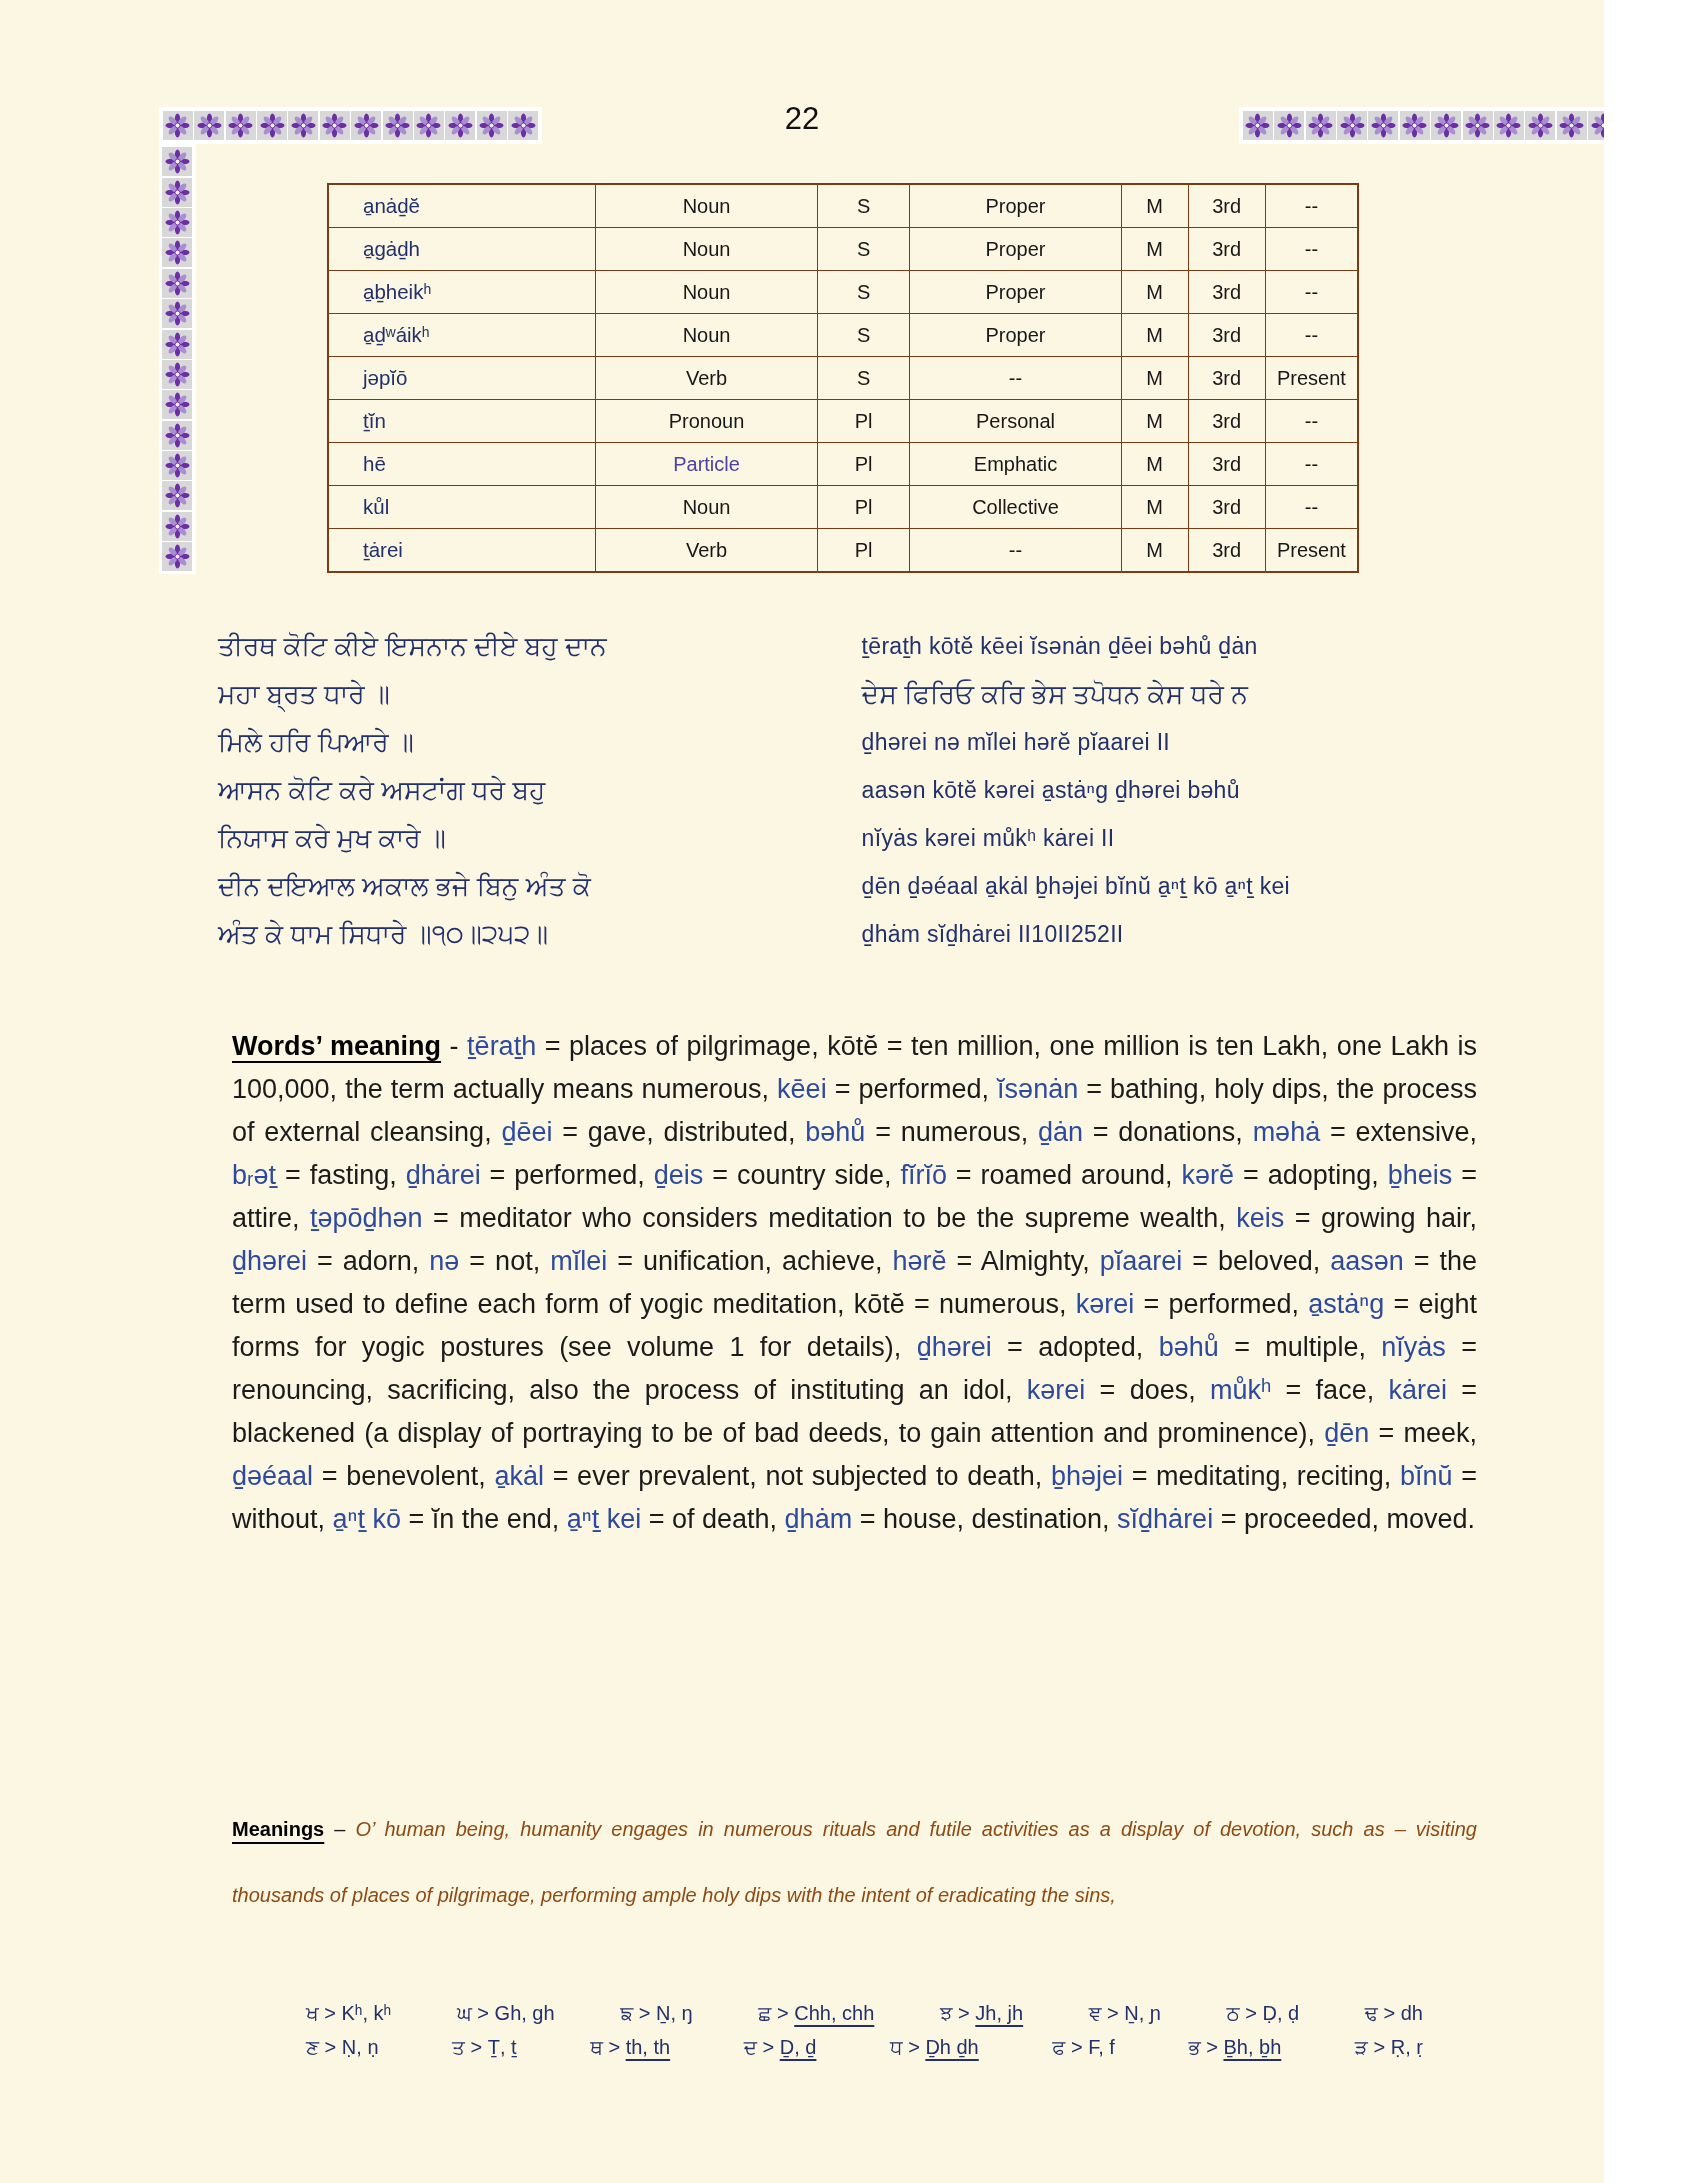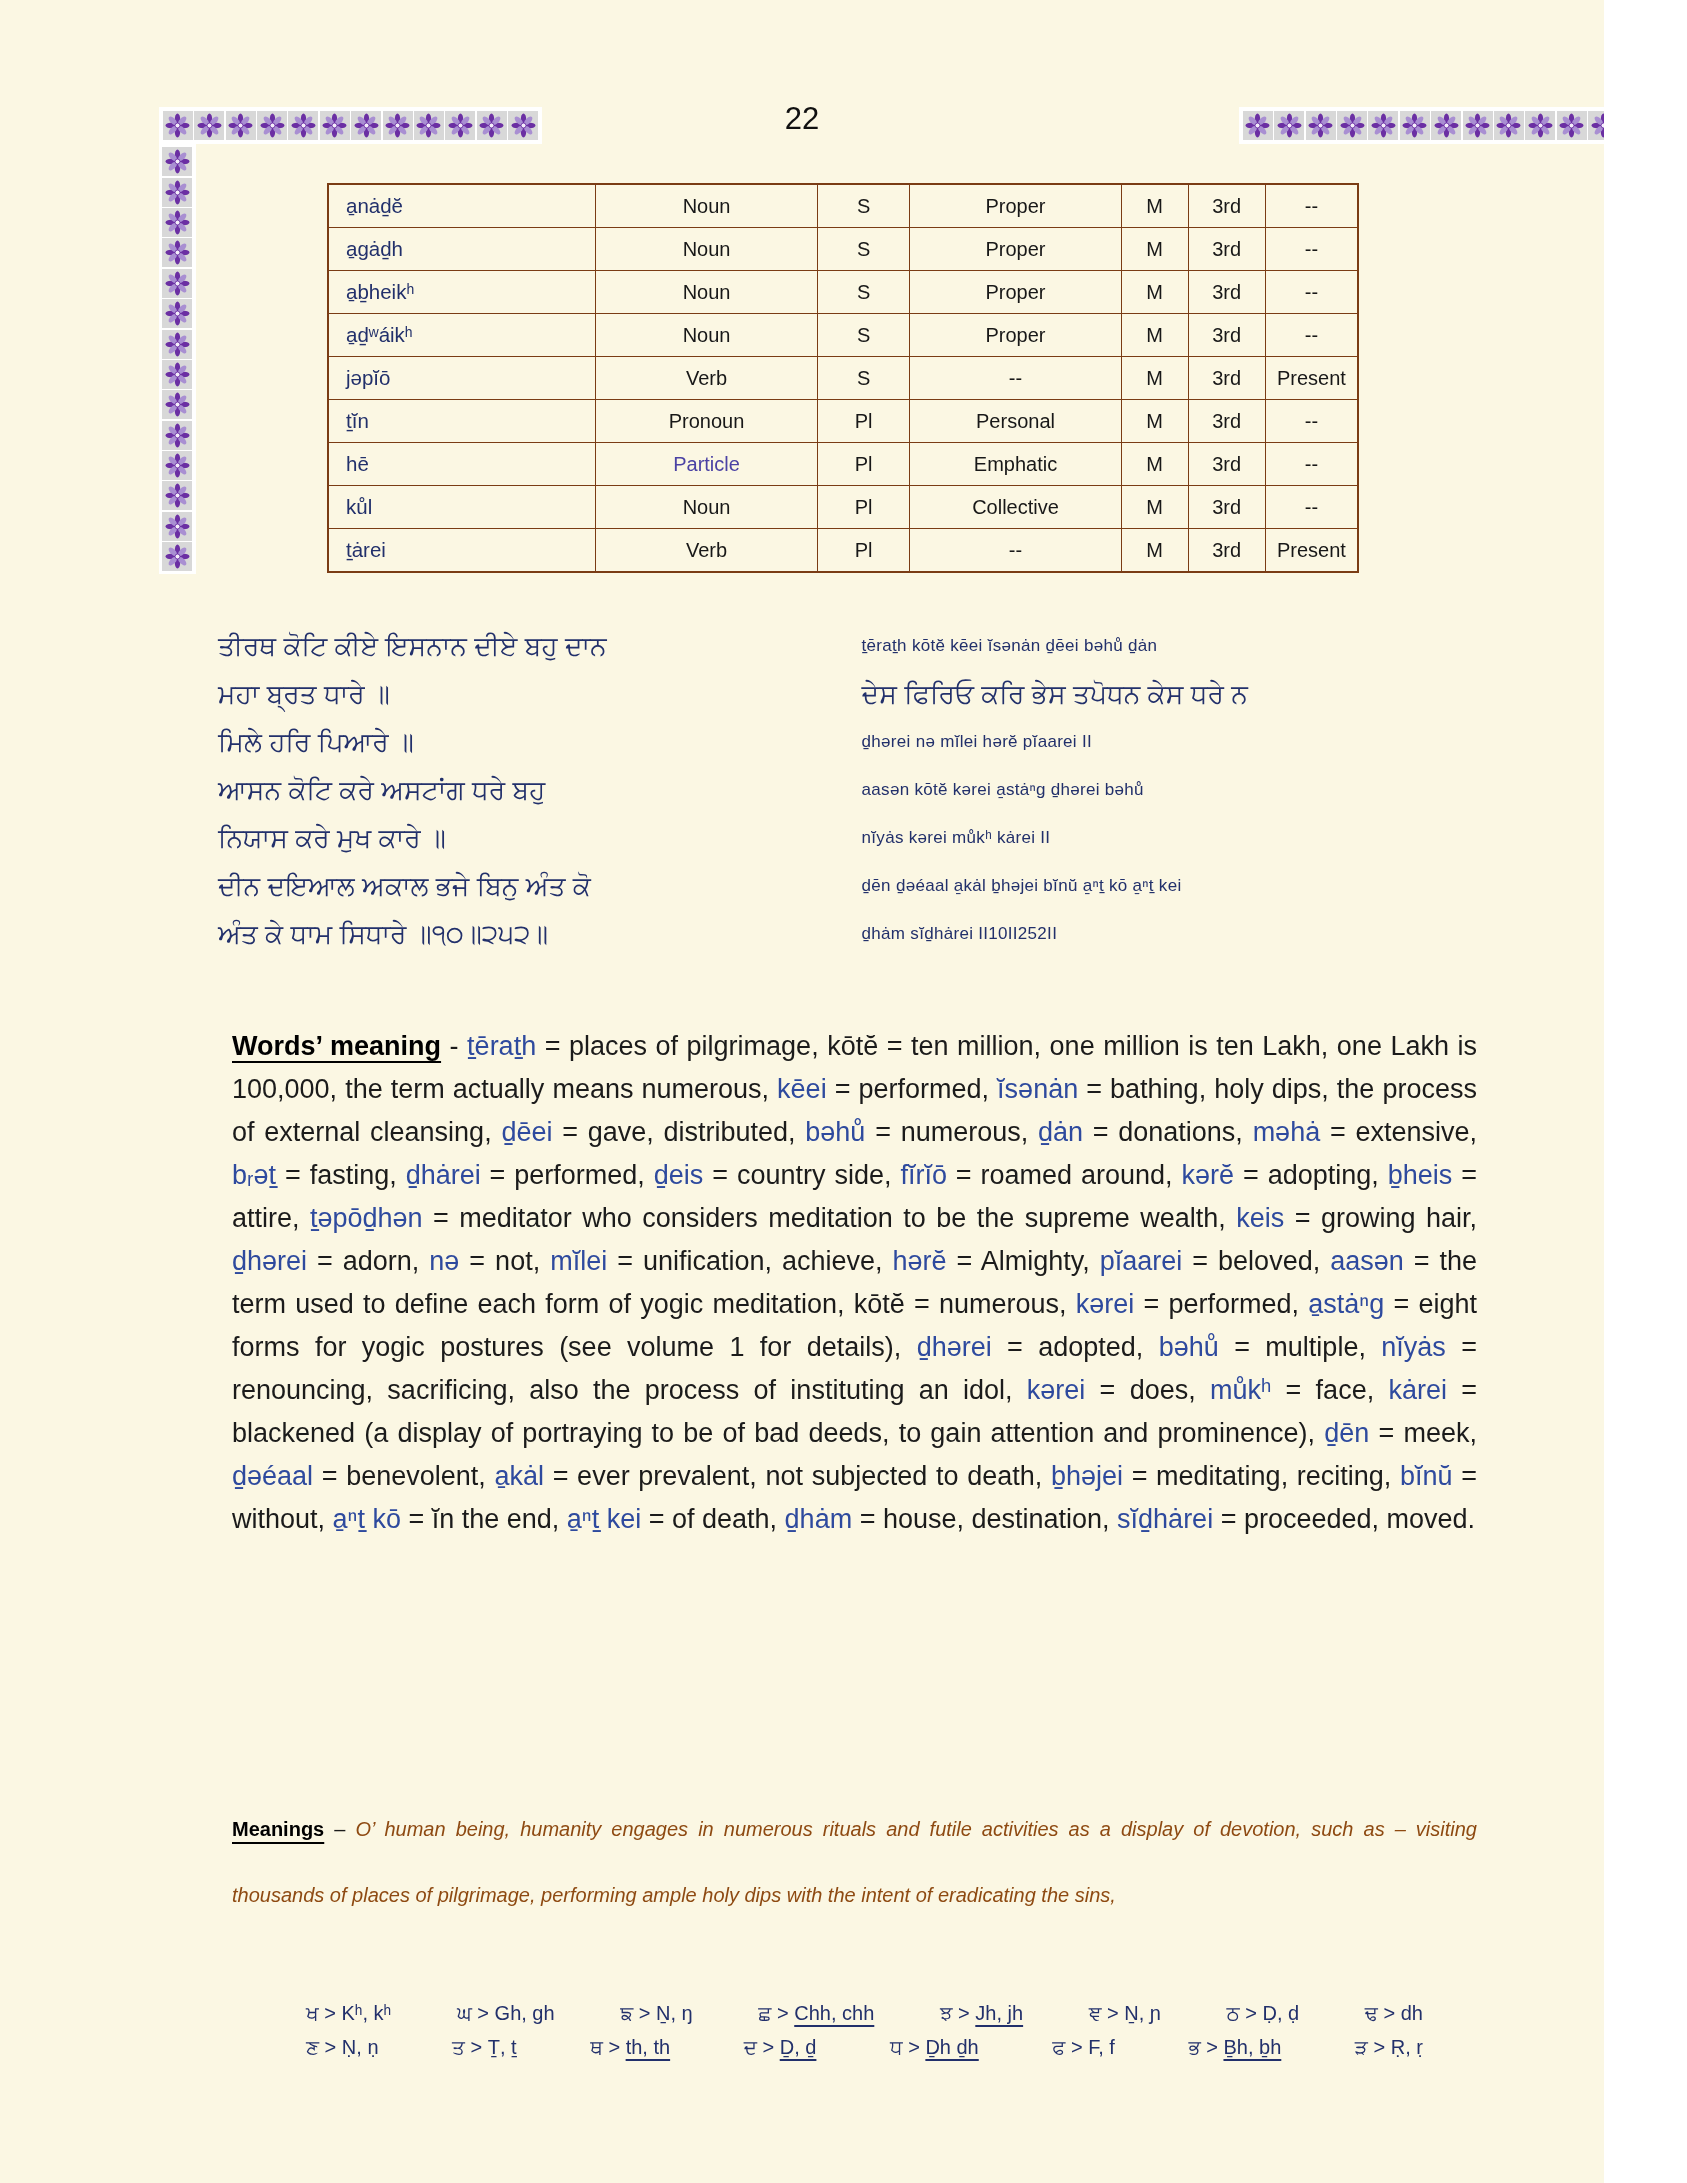--- a/index.html
+++ b/index.html
@@ -10,27 +10,27 @@
   .vcol{position:absolute;display:flex;flex-direction:column;background:#ffffff;padding:2.6px;}
   .flower-cell{width:30px;height:29px;background:var(--cell-gray,#d8d8d8);display:flex;
                align-items:center;justify-content:center;margin:0.7px;}
   .page-number{position:absolute;top:101px;left:0;width:100%;text-align:center;
                font-size:31px;color:#101010;}
   
   #grammar-table{position:absolute;left:327px;top:183px;width:1032px;border-collapse:collapse;
                  border:2px solid var(--table-border,#7a3c14);table-layout:fixed;}
   #grammar-table td{border:1.3px solid var(--table-border,#7a3c14);height:40px;text-align:center;
                     font-size:20px;color:#181818;overflow:hidden;}
-  #grammar-table td.word{text-align:left;padding-left:17px;color:var(--navy,#22306b);font-size:20.5px;}
+  #grammar-table td.word{text-align:left;padding-left:34px;color:var(--navy,#22306b);font-size:20.5px;}
   #grammar-table td.particle{color:var(--particle,#4b42a4);}
   
   #verse{position:absolute;left:218px;top:622px;display:grid;grid-template-columns:629px 615px;
          column-gap:14.6px;}
   .gurmukhi-line{font-size:26.5px;color:var(--navy,#22306b);height:48px;display:flex;align-items:center;}
-  .translit-line{font-size:17px;color:var(--navy,#22306b);height:48px;display:flex;align-items:center;
+  .translit-line{font-size:23px;color:var(--navy,#22306b);height:48px;display:flex;align-items:center;
                  letter-spacing:0.3px;}
   
   #words-meaning{position:absolute;left:232px;top:1025px;width:1245px;font-size:27px;
                  line-height:43px;text-align:justify;color:#1b1b1b;}
   #words-meaning .blue{color:var(--blue,#2e4a9e);}
   .section-heading{font-weight:bold;color:#000;text-decoration:underline;
                    text-decoration-thickness:2px;text-underline-offset:6px;}
   
   #meanings{position:absolute;left:232px;top:1796px;width:1245px;font-size:20px;line-height:66px;
             text-align:justify;color:var(--brown,#8e4a12);font-style:italic;}

